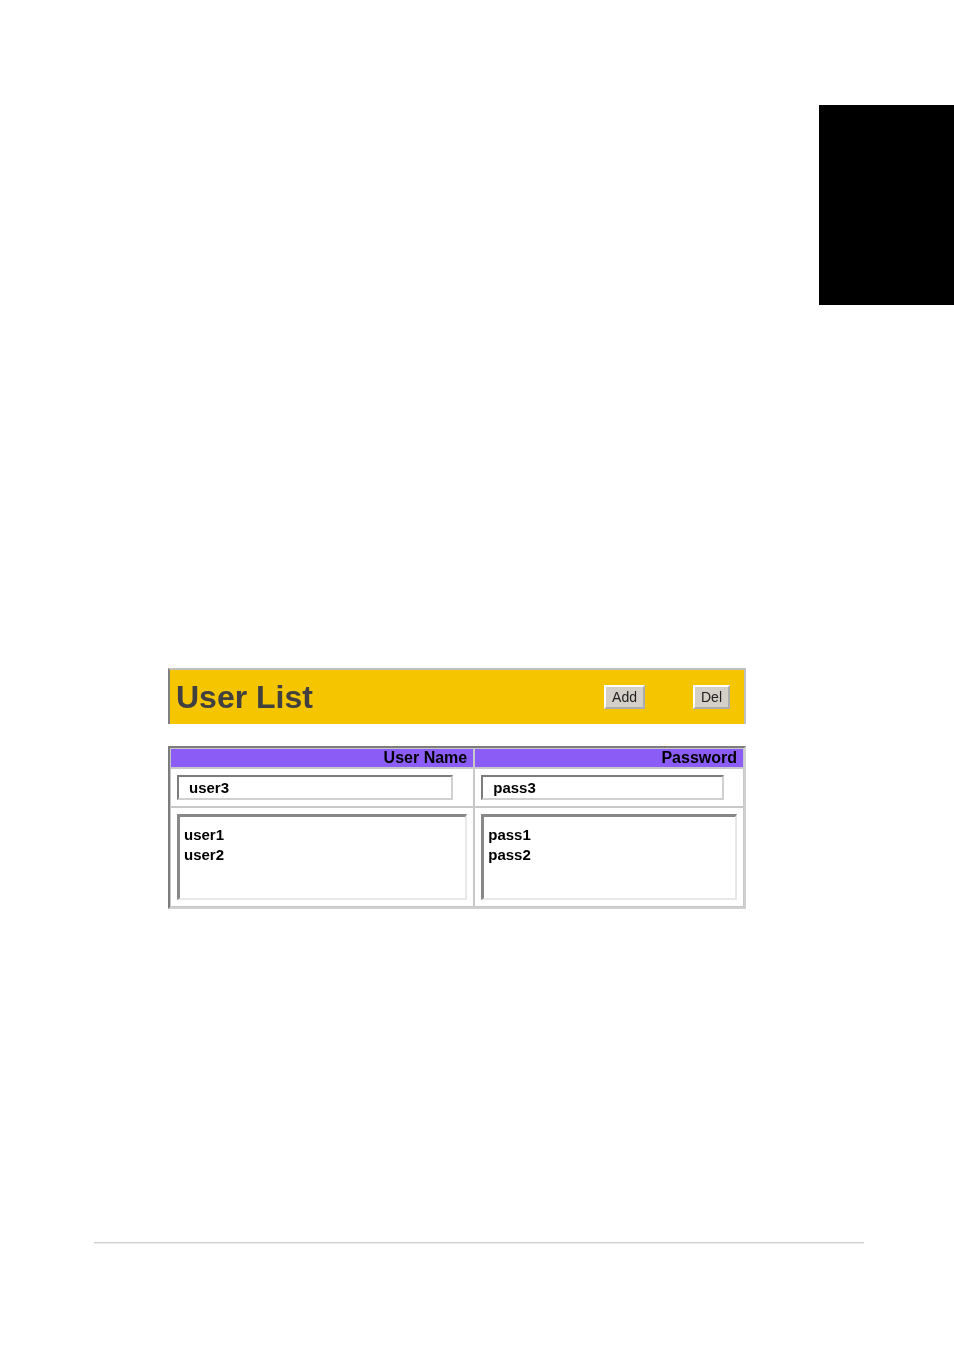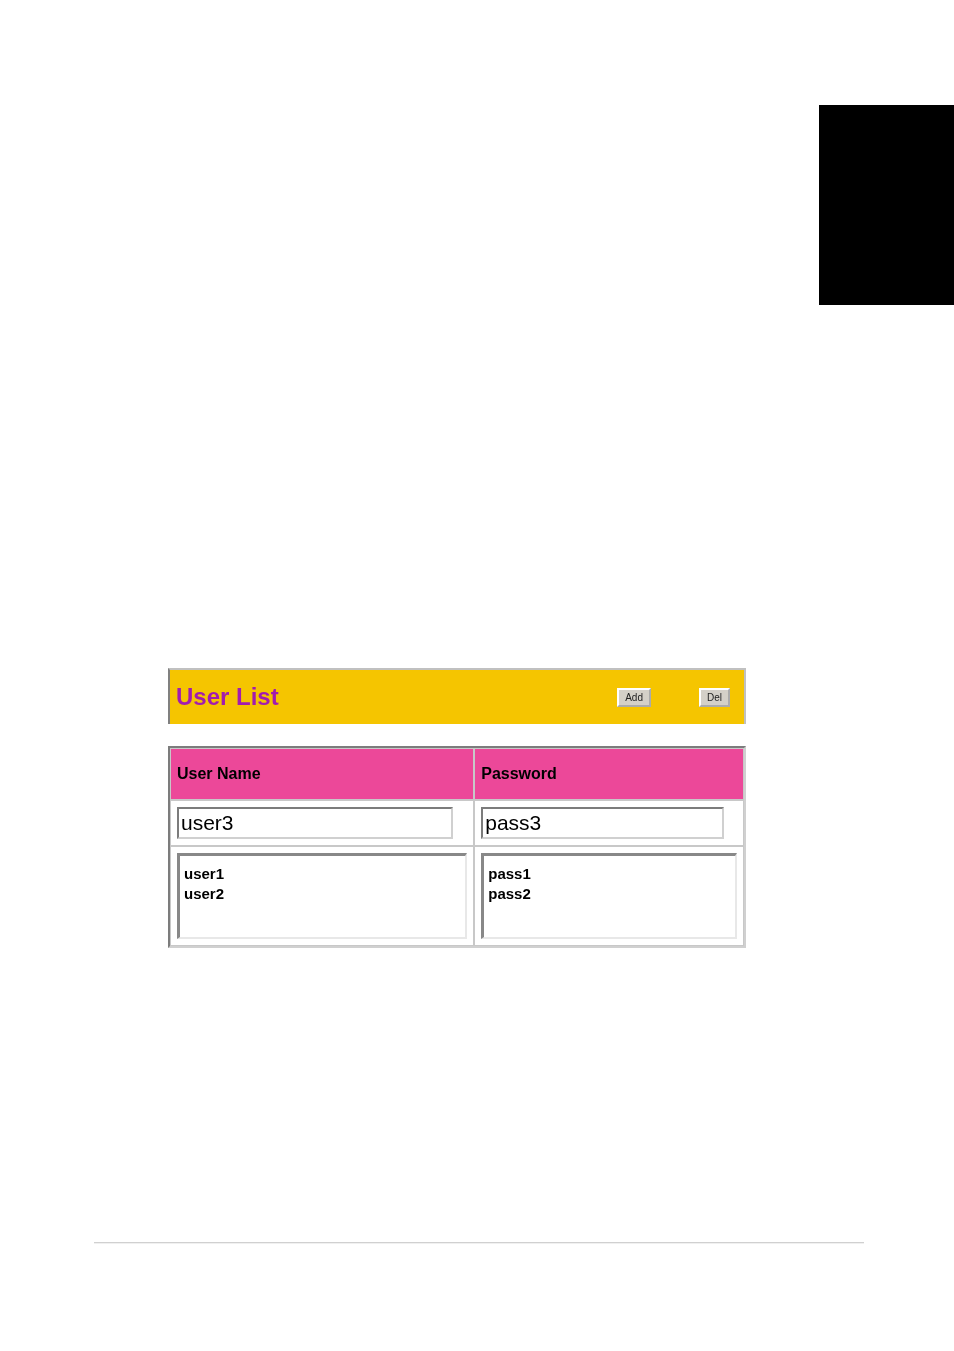--- a/index.html
+++ b/index.html
@@ -33,67 +33,67 @@
       display: flex;
       align-items: center;
       padding: 6px 10px 6px 6px;
       border-top: 2px solid #c0c0c0;
       border-left: 2px solid #808080;
       border-right: 2px solid #c0c0c0;
       height: 56px;
     }
     .title-text {
       font-weight: bold;
-      font-size: 24px;
-      color: #a21caf;
+      font-size: 32px;
+      color: #404040;
       flex: 1;
     }
     .btn-group {
       display: flex;
       gap: 48px;
       margin-right: 4px;
     }
     .btn {
       background: #d4d0c8;
       border: 2px outset #ffffff;
-      font-size: 10px;
+      font-size: 14px;
       padding: 2px 6px;
       cursor: pointer;
       font-family: Arial, sans-serif;
       color: #222222;
     }
     .spacer-row {
       height: 22px;
     }
     table.user-table {
       width: 100%;
       border-collapse: separate;
       border-spacing: 0;
       border: 2px inset #d0d0d0;
     }
     table.user-table th {
-      text-align: left;
+      text-align: right;
       font-weight: bold;
       font-size: 16px;
-      padding: 16px 6px;
-      background: #ec4899;
+      padding: 0 6px;
+      background: #8b5cf6;
       border: 1px solid #c8c8c8;
     }
     table.user-table td {
       padding: 6px;
       border: 1px solid #c8c8c8;
       background: #ffffff;
       vertical-align: top;
     }
     .input-cell input {
       width: 95%;
       font-family: Verdana, Arial, sans-serif;
-      font-size: 21px;
-      font-weight: normal;
-      padding: 2px 2px;
+      font-size: 15px;
+      font-weight: bold;
+      padding: 2px 10px;
       border: 2px inset #d0d0d0;
       background: #ffffff;
     }
     .list-cell {
       font-family: Verdana, Arial, sans-serif;
       font-size: 15px;
       font-weight: bold;
       line-height: 1.35;
       height: 100px;
       background: #ffffff;

